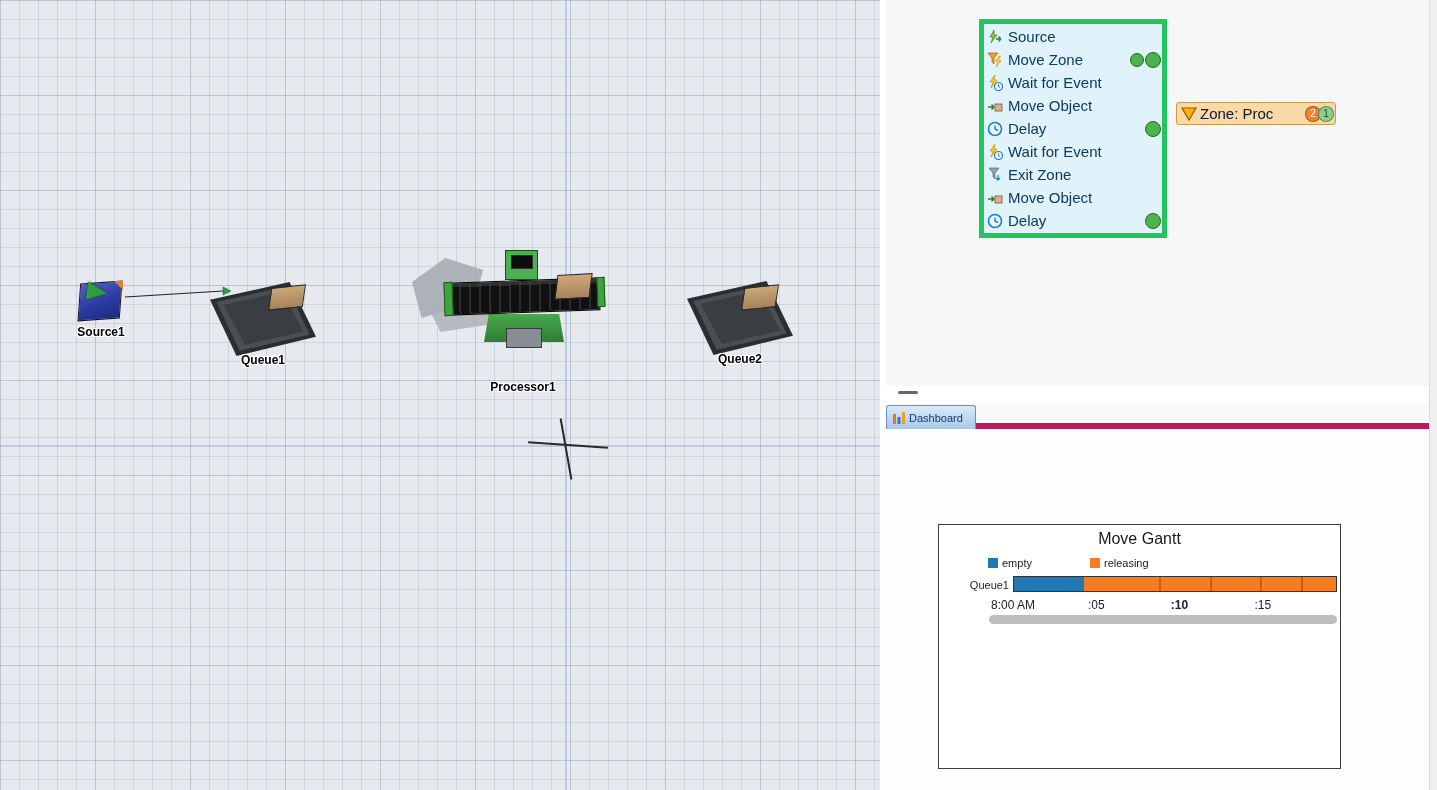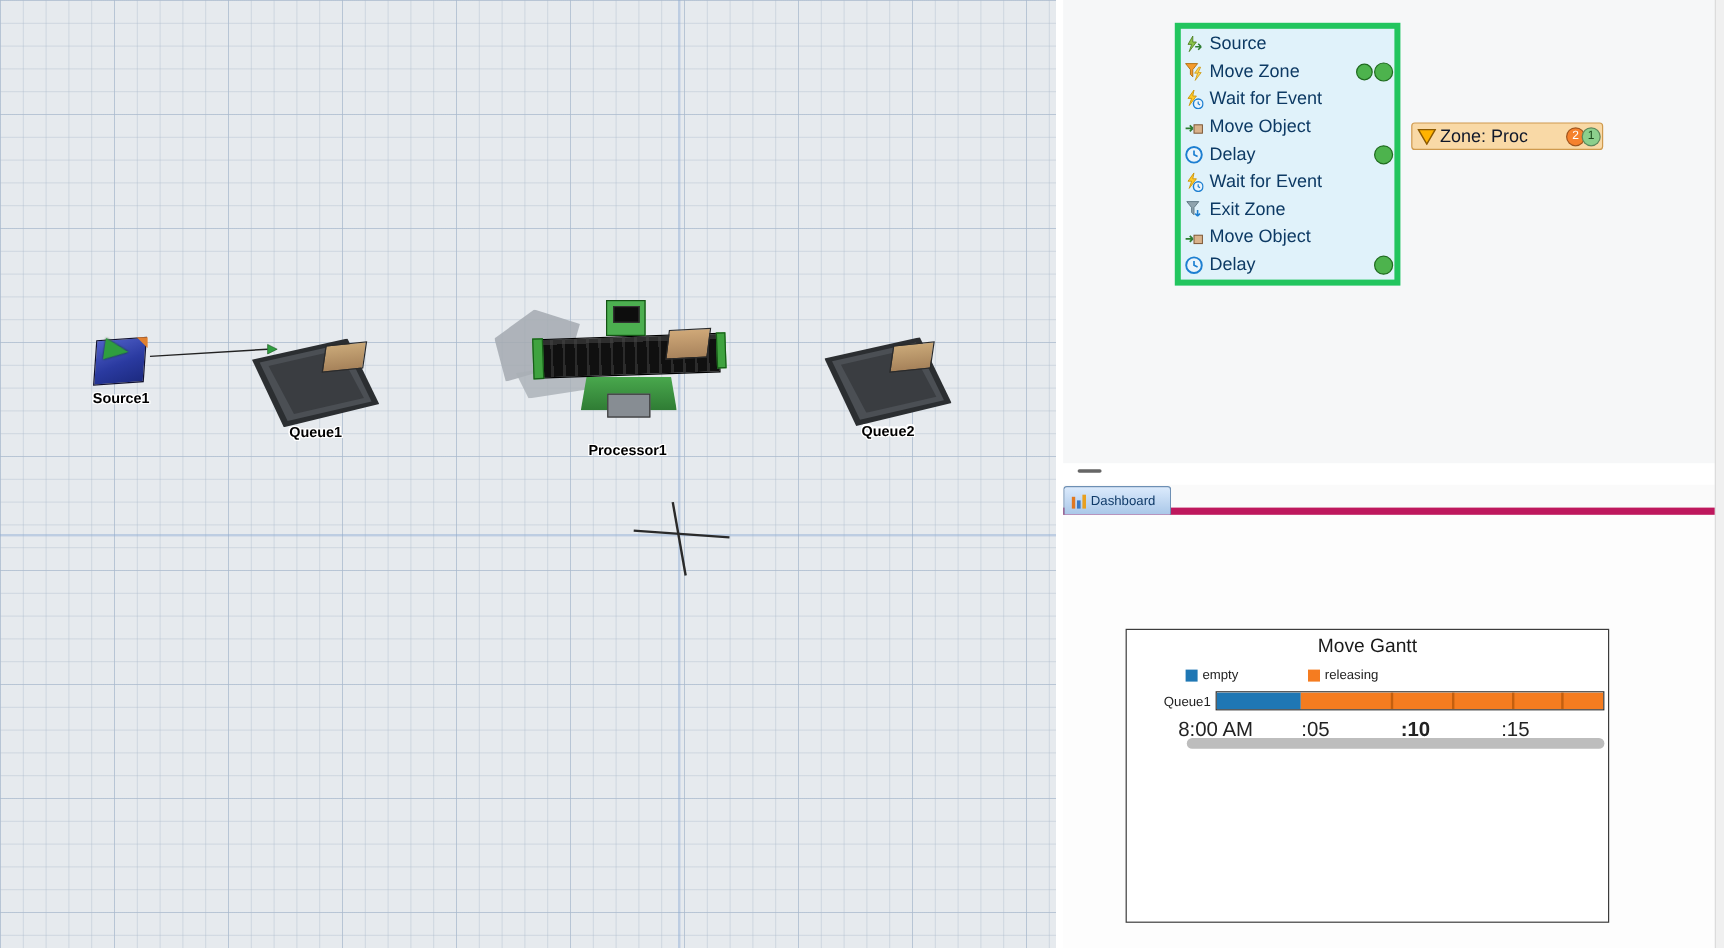--- a/index.html
+++ b/index.html
@@ -94,21 +94,21 @@
 
 #gantt-chart{position:absolute;left:52px;top:120px;width:403px;height:245px;background:#fff;border:1px solid #3c3c3c;}
 .gc-title{text-align:center;margin-top:5px;font-size:16px;color:#1a1a1a;}
 .gc-legend{position:absolute;left:9px;top:32px;display:flex;gap:18px;font-size:11px;color:#222;align-items:center;}
 .leg-item{display:flex;align-items:center;padding-left:40px;}
 .leg-swatch{display:inline-block;width:10px;height:10px;margin-right:4px;}
 .gc-rowlabel{position:absolute;left:0;top:54px;width:70px;text-align:right;font-size:11px;color:#222;}
 .gc-bar{position:absolute;left:74px;top:51px;width:324px;height:16px;border:1px solid #333;display:flex;overflow:hidden;}
 .gc-seg{height:100%;}
 .gc-div{position:absolute;top:0;width:2px;height:100%;background:#c45f0e;}
-.gc-axis{position:absolute;left:74px;top:73px;width:324px;height:14px;font-size:17px;color:#222;}
+.gc-axis{position:absolute;left:74px;top:73px;width:324px;height:14px;font-size:12px;color:#222;}
 .gc-tick{position:absolute;transform:translateX(-50%);white-space:nowrap;}
 .gc-scrollbar{position:absolute;left:50px;top:90px;width:348px;height:9px;border-radius:5px;background:#bdbdbd;}
 
 #right-scrollbar{position:absolute;left:1429px;top:0;width:8px;height:790px;background:#f0f0f0;border-left:1px solid #dcdcdc;}
 </style>
 </head>
 <body>
 
 <div id="app">
 
@@ -142,21 +142,21 @@
       <div class="p-base"></div>
       <div class="p-graybox"></div>
       <div class="p-conveyor"></div>
       <div class="p-capL"></div>
       <div class="p-capR"></div>
       <div class="p-monitor">
         <div class="p-screen"></div>
       </div>
       <div class="p-box"></div>
     </div>
-    <div class="obj-label" style="left:523px;top:368px;">Processor1</div>
+    <div class="obj-label" style="left:523px;top:380px;">Processor1</div>
 
     <div class="queue-obj" style="left:687px;top:281px;">
       <div class="q-outer"></div>
       <div class="q-inner"></div>
       <div class="q-inner2"></div>
       <div class="q-box" style="left:56px;top:5px;"></div>
     </div>
     <div class="obj-label" style="left:740px;top:352px;">Queue2</div>
 
     <div class="crosshair">

